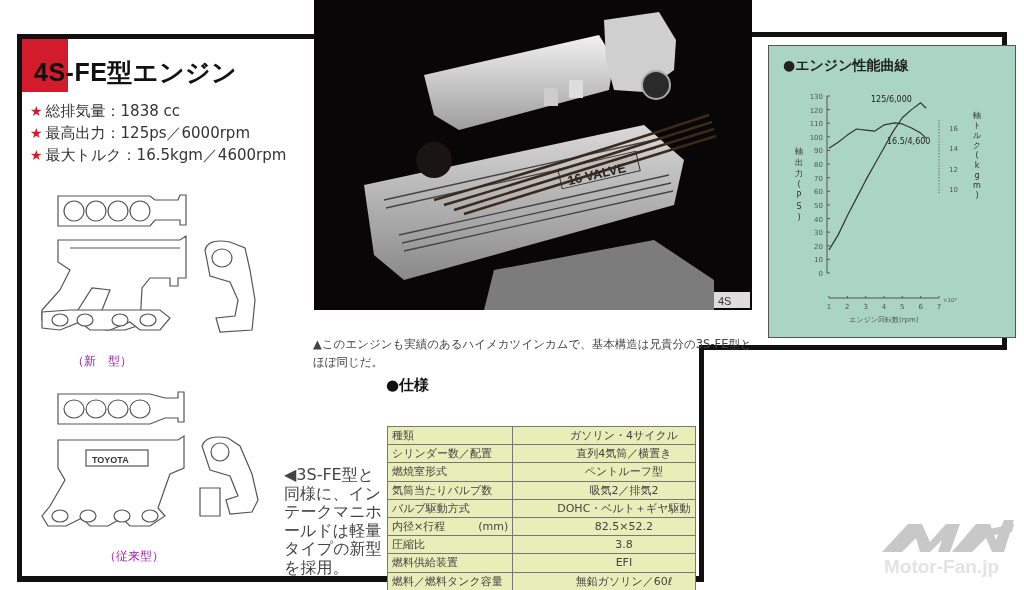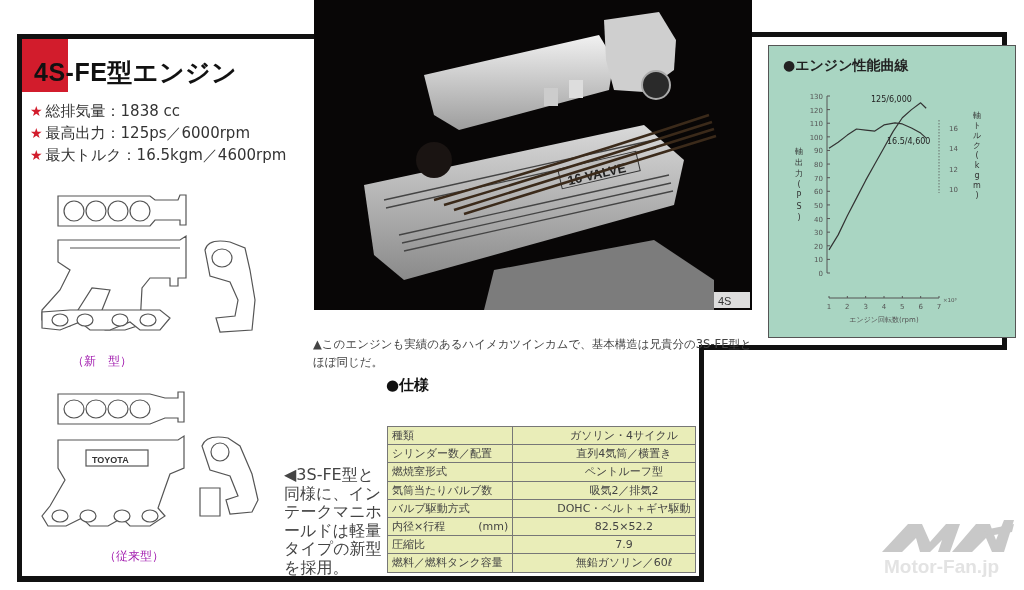--- a/index.html
+++ b/index.html
@@ -261,21 +261,25 @@
     <tr>
         <td class="k">バルブ駆動方式</td>
         <td class="v">DOHC・ベルト＋ギヤ駆動</td>
       </tr>
     <tr>
         <td class="k" style="white-space:pre;">内径×行程　　　(mm)</td>
         <td class="v">82.5×52.2</td>
       </tr>
     <tr>
         <td class="k">圧縮比</td>
-        <td class="v">7.9</td>
+        <td class="v">3.8</td>
+      </tr>
+    <tr>
+        <td class="k">燃料供給装置</td>
+        <td class="v">EFI</td>
       </tr>
     <tr>
         <td class="k">燃料／燃料タンク容量</td>
         <td class="v">無鉛ガソリン／60ℓ</td>
       </tr>
   </tbody>
 </table>
 
 <div class="side-caption">◀3S-FE型と同様に、インテークマニホールドは軽量タイプの新型を採用。</div>
 

